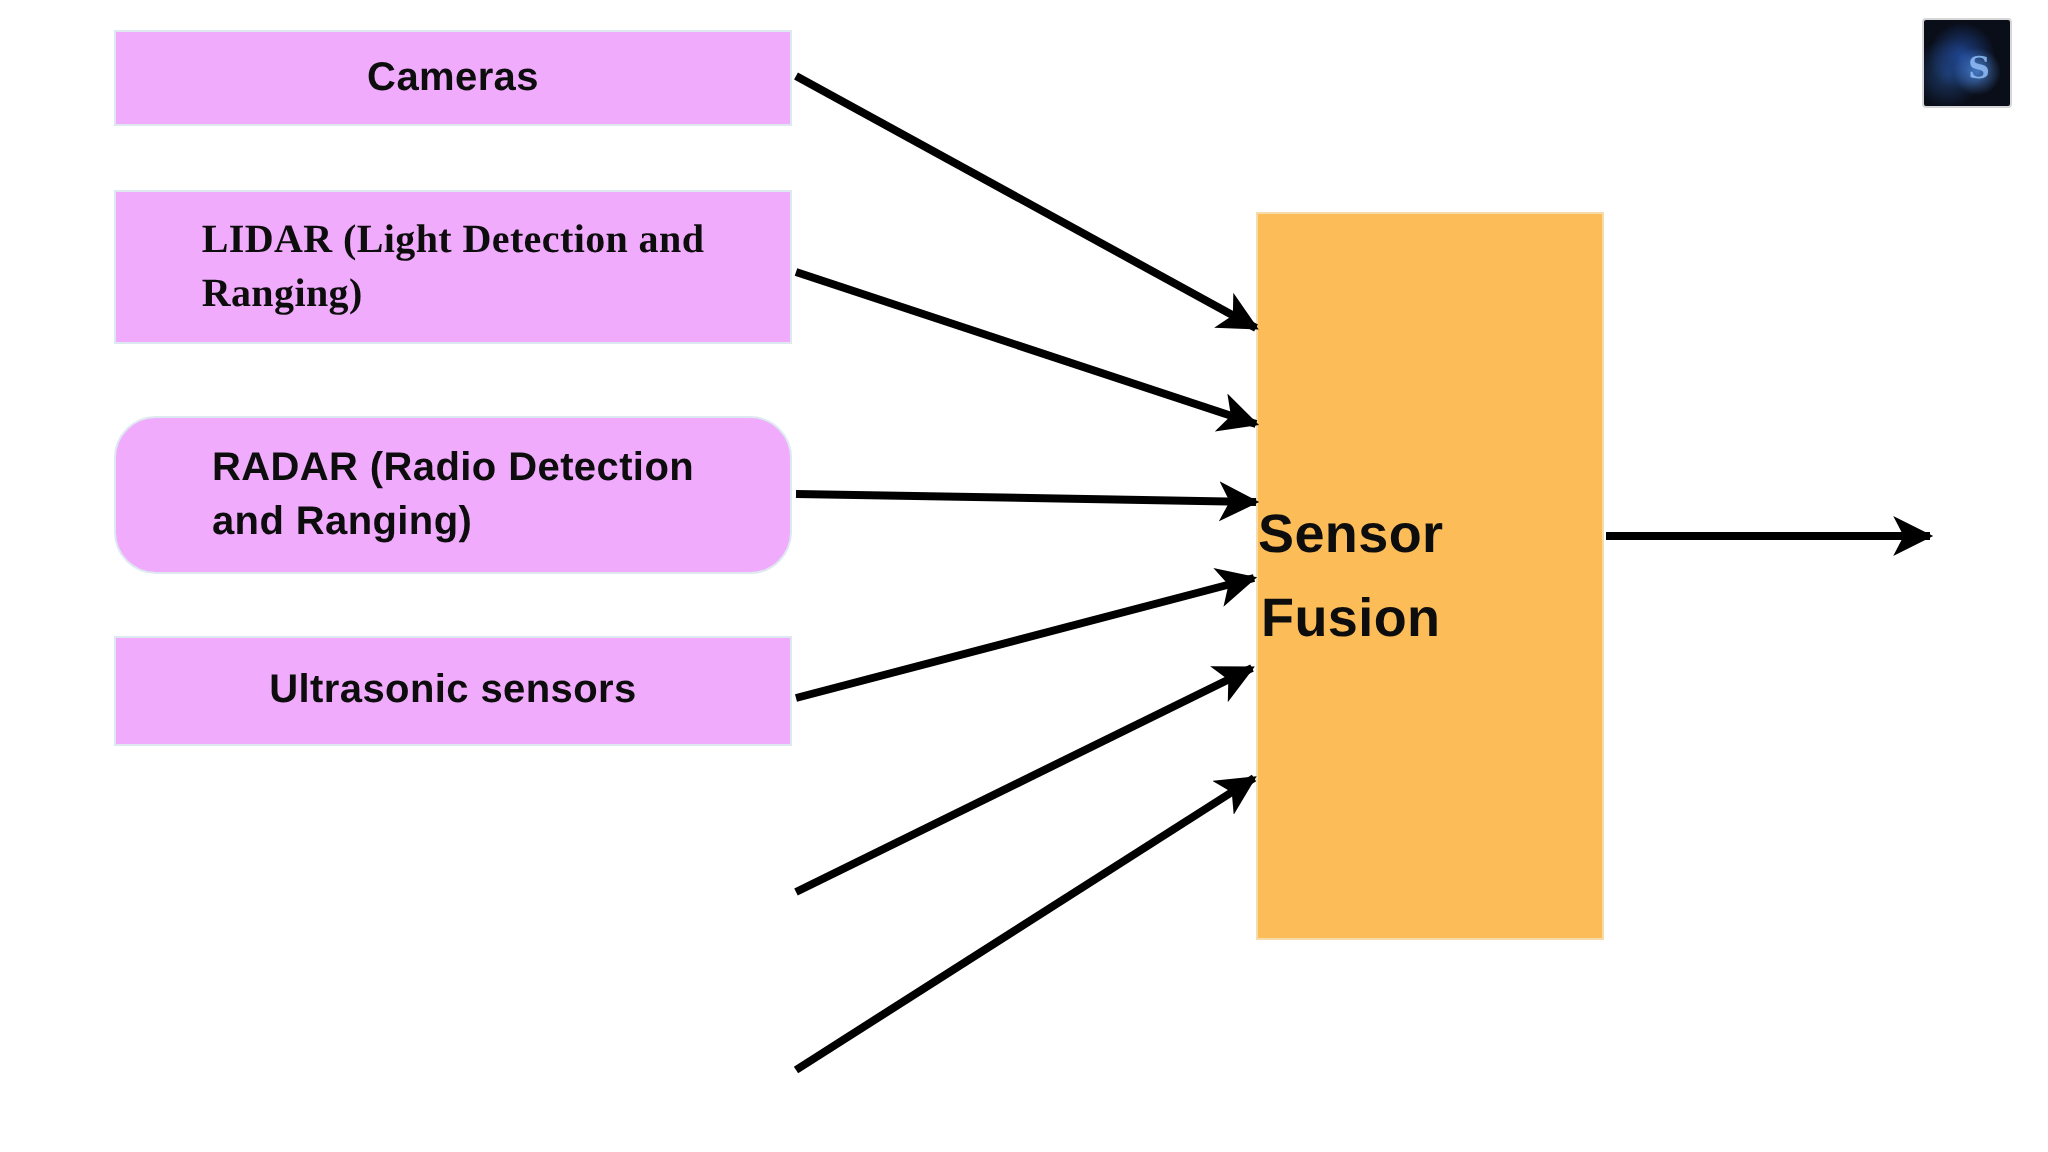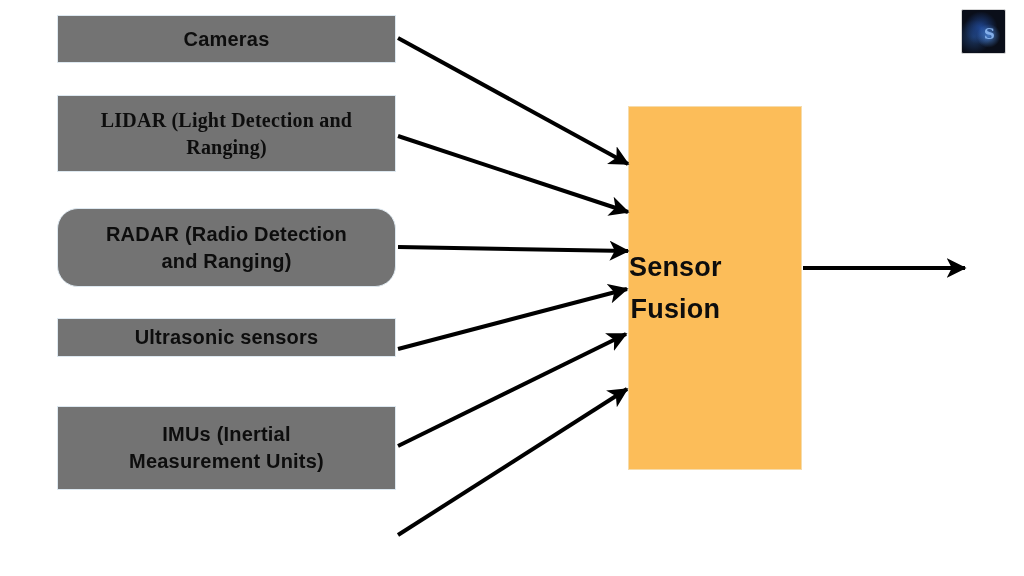--- a/index.html
+++ b/index.html
@@ -2,29 +2,29 @@
 <html><head>
 <meta charset="utf-8">
 <style>
   html,body{margin:0;padding:0;background:#ffffff;}
   .canvas{
     position:relative;width:1024px;height:576px;background:#ffffff;
     overflow:hidden;font-family:"Liberation Sans",sans-serif;
   }
   .input-box{
     position:absolute;left:57px;width:339px;
-    background:#737373;border:1px solid #dde8f0;box-sizing:border-box;
+    background:#f0abfc;border:1px solid #dde8f0;box-sizing:border-box;
     display:flex;align-items:center;justify-content:center;
-    text-align:center;color:#0d0d0d;font-weight:bold;font-size:20px;
+    text-align:left;color:#0d0d0d;font-weight:bold;font-size:20px;
     line-height:27px;white-space:pre-line;letter-spacing:.2px;
   }
   .box-cameras   {top:15px; height:48px;}
   .box-lidar     {top:95px; height:77px;font-family:Liberation Serif, serif;}
   .box-radar     {top:208px;height:79px;border-radius:21px;}
-  .box-ultrasonic{top:318px;height:39px;}
+  .box-ultrasonic{top:318px;height:55px;}
   .box-imus      {top:406px;height:84px;}
   .box-gps       {top:509px;height:55px;}
   .fusion-box{
     position:absolute;left:628px;top:106px;width:174px;height:364px;
     background:#fcbd59;border:1px solid #f6dcab;box-sizing:border-box;
     display:flex;align-items:center;
     text-align:center;color:#0d0d0d;font-weight:bold;font-size:27px;
     line-height:42px;white-space:pre-line;letter-spacing:.2px;
   }
   #arrow-layer{
@@ -63,24 +63,20 @@
 
   <div class="input-box box-radar">
     <span>RADAR (Radio Detection
 and Ranging)</span>
   </div>
 
   <div class="input-box box-ultrasonic">
     <span>Ultrasonic sensors</span>
   </div>
 
-  <div class="input-box box-imus">
-    <span>IMUs (Inertial
-Measurement Units)</span>
-  </div>
 
 
   <div class="fusion-box">
     <span>Sensor
 Fusion</span>
   </div>
 
   <svg id="arrow-layer" viewBox="0 0 1024 576" xmlns="http://www.w3.org/2000/svg">
     <defs>
       <marker id="arrowhead" markerWidth="6" markerHeight="6" refX="4.6" refY="2.5" orient="auto" markerUnits="strokeWidth">

